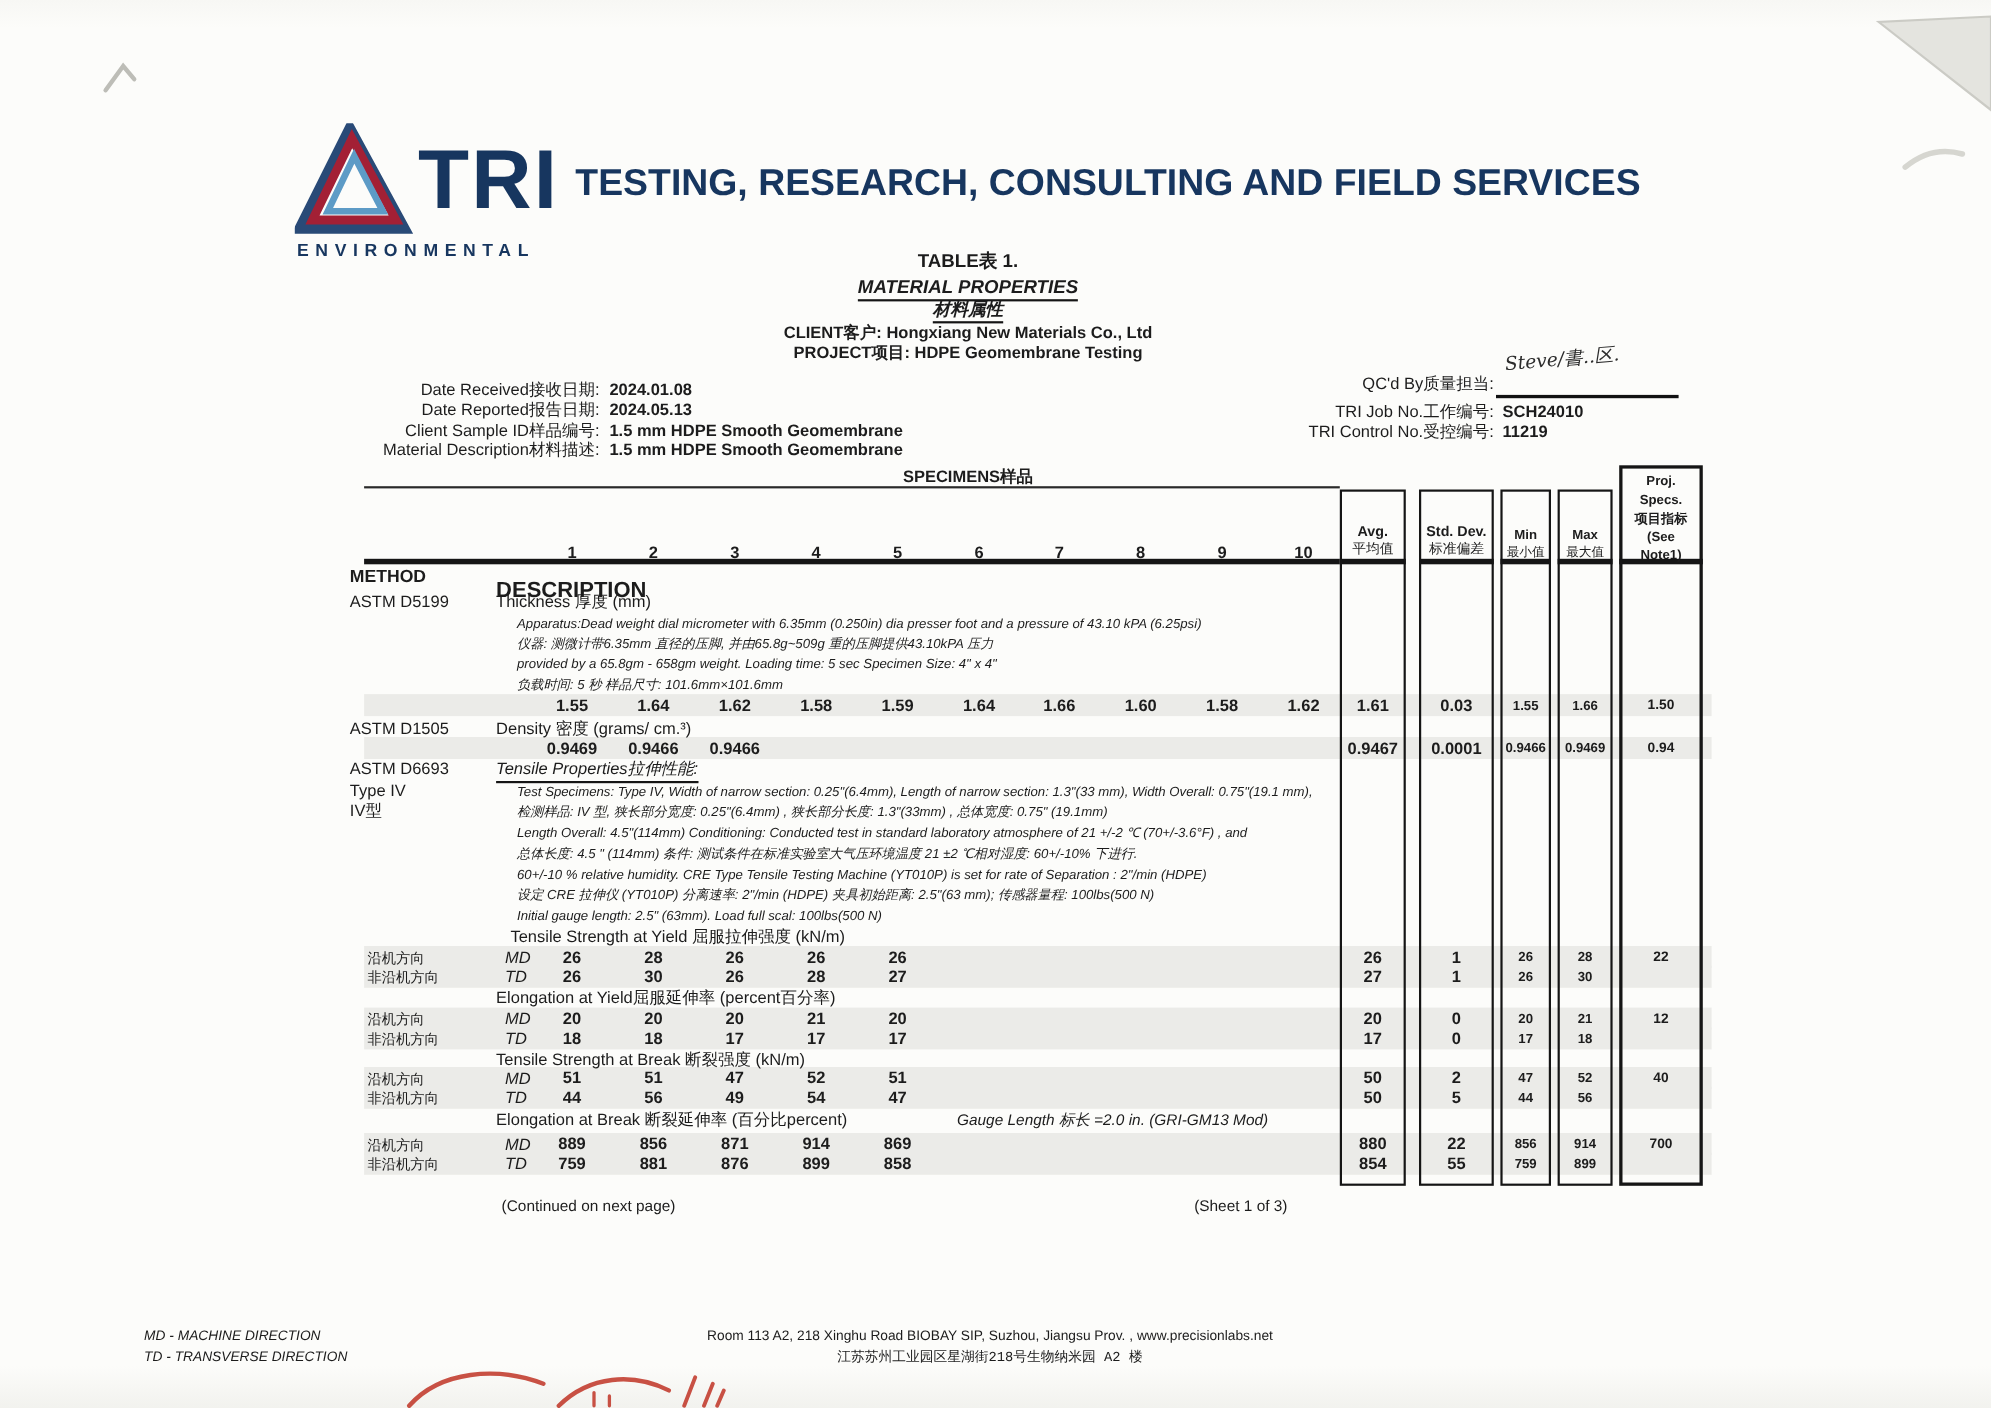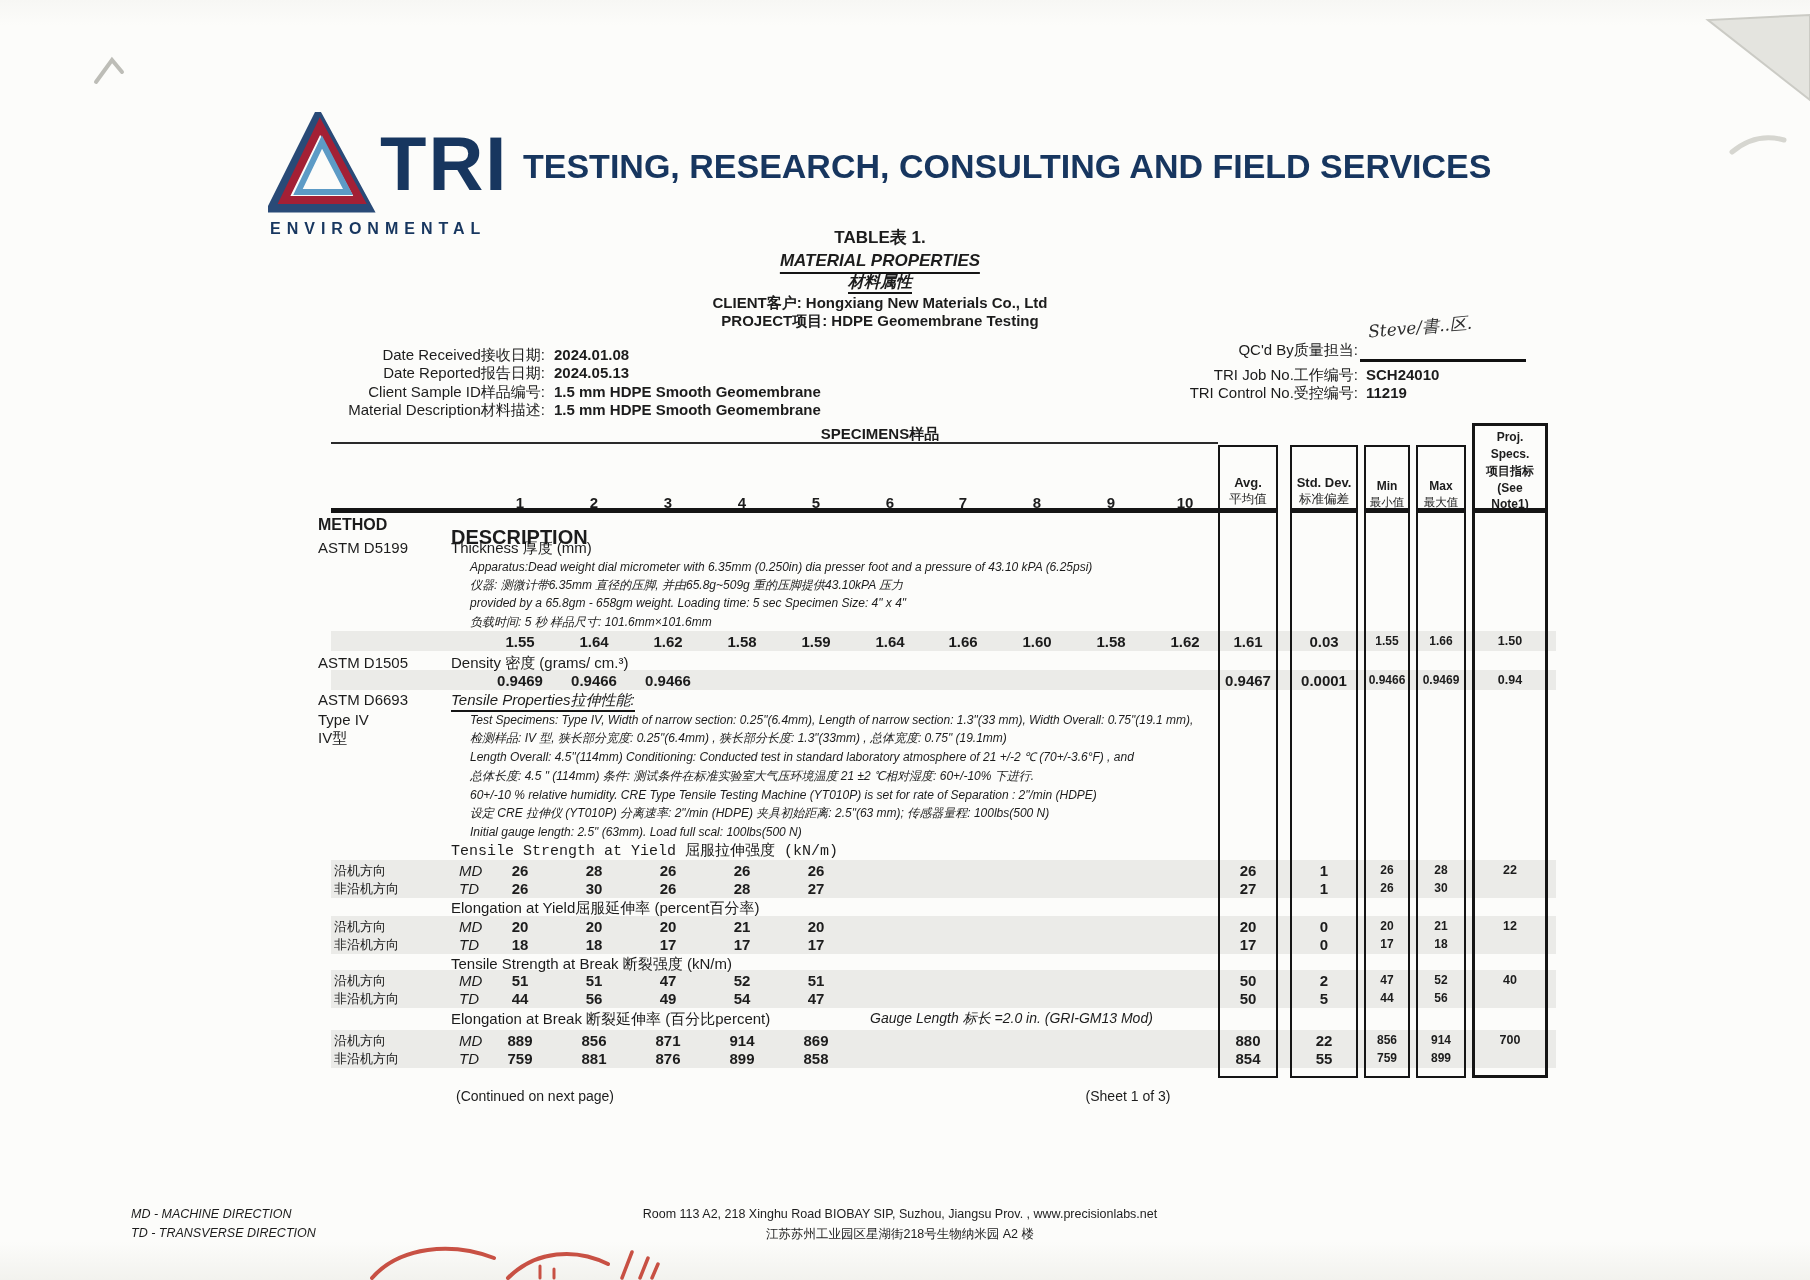--- a/index.html
+++ b/index.html
@@ -106,21 +106,21 @@
   <div class="abs b c" style="left:1510px;top:497px;font-size:12px;line-height:15px;">Note1)</div>
 
   <div class="abs b" style="left:318px;top:515px;font-size:16px;line-height:20px;">METHOD</div>
   <div class="abs b" style="left:451px;top:515px;font-size:20px;line-height:20px;margin-top:12px;">DESCRIPTION</div>
 
   <div class="abs c" style="left:535px;top:1087px;font-size:14px;line-height:18px;">(Continued on next page)</div>
   <div class="abs c" style="left:1128px;top:1087px;font-size:14px;line-height:18px;">(Sheet 1 of 3)</div>
   <div class="abs i" style="left:131px;top:1206px;font-size:12.5px;line-height:16px;">MD - MACHINE DIRECTION</div>
   <div class="abs i" style="left:131px;top:1225px;font-size:12.5px;line-height:16px;">TD - TRANSVERSE DIRECTION</div>
   <div class="abs c" style="left:900px;top:1206px;font-size:12.5px;line-height:16px;">Room 113 A2, 218 Xinghu Road BIOBAY SIP, Suzhou, Jiangsu Prov. ,  www.precisionlabs.net</div>
-  <div class="abs c" style="left:900px;top:1226px;font-size:12.5px;line-height:16px;">江苏苏州工业园区星湖街218号生物纳米园 A2 楼</div>
+  <div class="abs c" style="left:900px;top:1226px;font-size:12.5px;line-height:16px;font-family:Liberation Mono, monospace;">江苏苏州工业园区星湖街218号生物纳米园 A2 楼</div>
 
   <div class="abs" style="left:1700px;top:10px;z-index:4;">
     <svg width="110" height="95" viewBox="0 0 110 95">
       <polygon points="110,5 110,90 8,10" fill="#e4e4df" stroke="#cbcbc5" stroke-width="2"></polygon>
     </svg>
   </div>
   <div class="abs" style="left:1728px;top:130px;z-index:4;">
     <svg width="60" height="26" viewBox="0 0 60 26">
       <path d="M4,22 Q28,2 56,10" fill="none" stroke="#d6d6d0" stroke-width="5" stroke-linecap="round"></path>
     </svg>
@@ -186,21 +186,21 @@
     <div class="abs " style="left: 318px; top: 709.5px; font-size: 15px; line-height: 19px;">Type IV</div>
     <div class="abs " style="left: 318px; top: 727.5px; font-size: 15px; line-height: 19px;">IV型</div>
     <div class="abs u" style="left: 451px; top: 689.5px; font-size: 15px; line-height: 19px;">Tensile Properties拉伸性能:</div>
     <div class="abs i" style="left: 470px; top: 712.5px; font-size: 12px; line-height: 15px;">Test Specimens: Type IV, Width of narrow section: 0.25"(6.4mm), Length of narrow section: 1.3"(33 mm), Width Overall: 0.75"(19.1 mm),</div>
     <div class="abs i" style="left: 470px; top: 730.5px; font-size: 12px; line-height: 15px;">检测样品:  IV 型,  狭长部分宽度:  0.25"(6.4mm) ,  狭长部分长度:  1.3"(33mm) ,  总体宽度:  0.75" (19.1mm)</div>
     <div class="abs i" style="left: 470px; top: 749.5px; font-size: 12px; line-height: 15px;">Length Overall: 4.5"(114mm)   Conditioning: Conducted test in standard laboratory atmosphere of 21 +/-2 ℃ (70+/-3.6°F) , and</div>
     <div class="abs i" style="left: 470px; top: 768.5px; font-size: 12px; line-height: 15px;">总体长度:  4.5 " (114mm)   条件:  测试条件在标准实验室大气压环境温度 21 ±2 ℃相对湿度:  60+/-10% 下进行.</div>
     <div class="abs i" style="left: 470px; top: 787.5px; font-size: 12px; line-height: 15px;">60+/-10 % relative humidity.   CRE Type Tensile Testing Machine (YT010P) is set for rate of Separation : 2"/min (HDPE)</div>
     <div class="abs i" style="left: 470px; top: 805.5px; font-size: 12px; line-height: 15px;">设定 CRE 拉伸仪 (YT010P) 分离速率:  2"/min (HDPE) 夹具初始距离: 2.5"(63 mm);  传感器量程: 100lbs(500 N)</div>
     <div class="abs i" style="left: 470px; top: 824.5px; font-size: 12px; line-height: 15px;">Initial gauge length: 2.5" (63mm). Load full scal: 100lbs(500 N)</div>
-    <div class="abs " style="left: 451px; top: 841.5px; font-size: 15px; line-height: 19px; font-family: Liberation Mono, monospace;">Tensile Strength at Yield  屈服拉伸强度  (kN/m)</div>
+    <div class="abs " style="left: 464px; top: 841.5px; font-size: 15px; line-height: 19px;">Tensile Strength at Yield  屈服拉伸强度  (kN/m)</div>
     <div class="band" style="left: 331px; width: 1225px; top: 860px; height: 20px;"></div>
     <div class="abs " style="left: 334px; top: 861.5px; font-size: 13px; line-height: 17px;">沿机方向</div>
     <div class="abs i" style="left: 459px; top: 860.5px; font-size: 15px; line-height: 19px;">MD</div>
     <div class="abs b c" style="left: 520px; top: 860.5px; font-size: 15px; line-height: 19px;">26</div>
     <div class="abs b c" style="left: 594px; top: 860.5px; font-size: 15px; line-height: 19px;">28</div>
     <div class="abs b c" style="left: 668px; top: 860.5px; font-size: 15px; line-height: 19px;">26</div>
     <div class="abs b c" style="left: 742px; top: 860.5px; font-size: 15px; line-height: 19px;">26</div>
     <div class="abs b c" style="left: 816px; top: 860.5px; font-size: 15px; line-height: 19px;">26</div>
     <div class="abs b c" style="left: 1248px; top: 860.5px; font-size: 15px; line-height: 19px;">26</div>
     <div class="abs b c" style="left: 1324px; top: 860.5px; font-size: 15px; line-height: 19px;">1</div>

